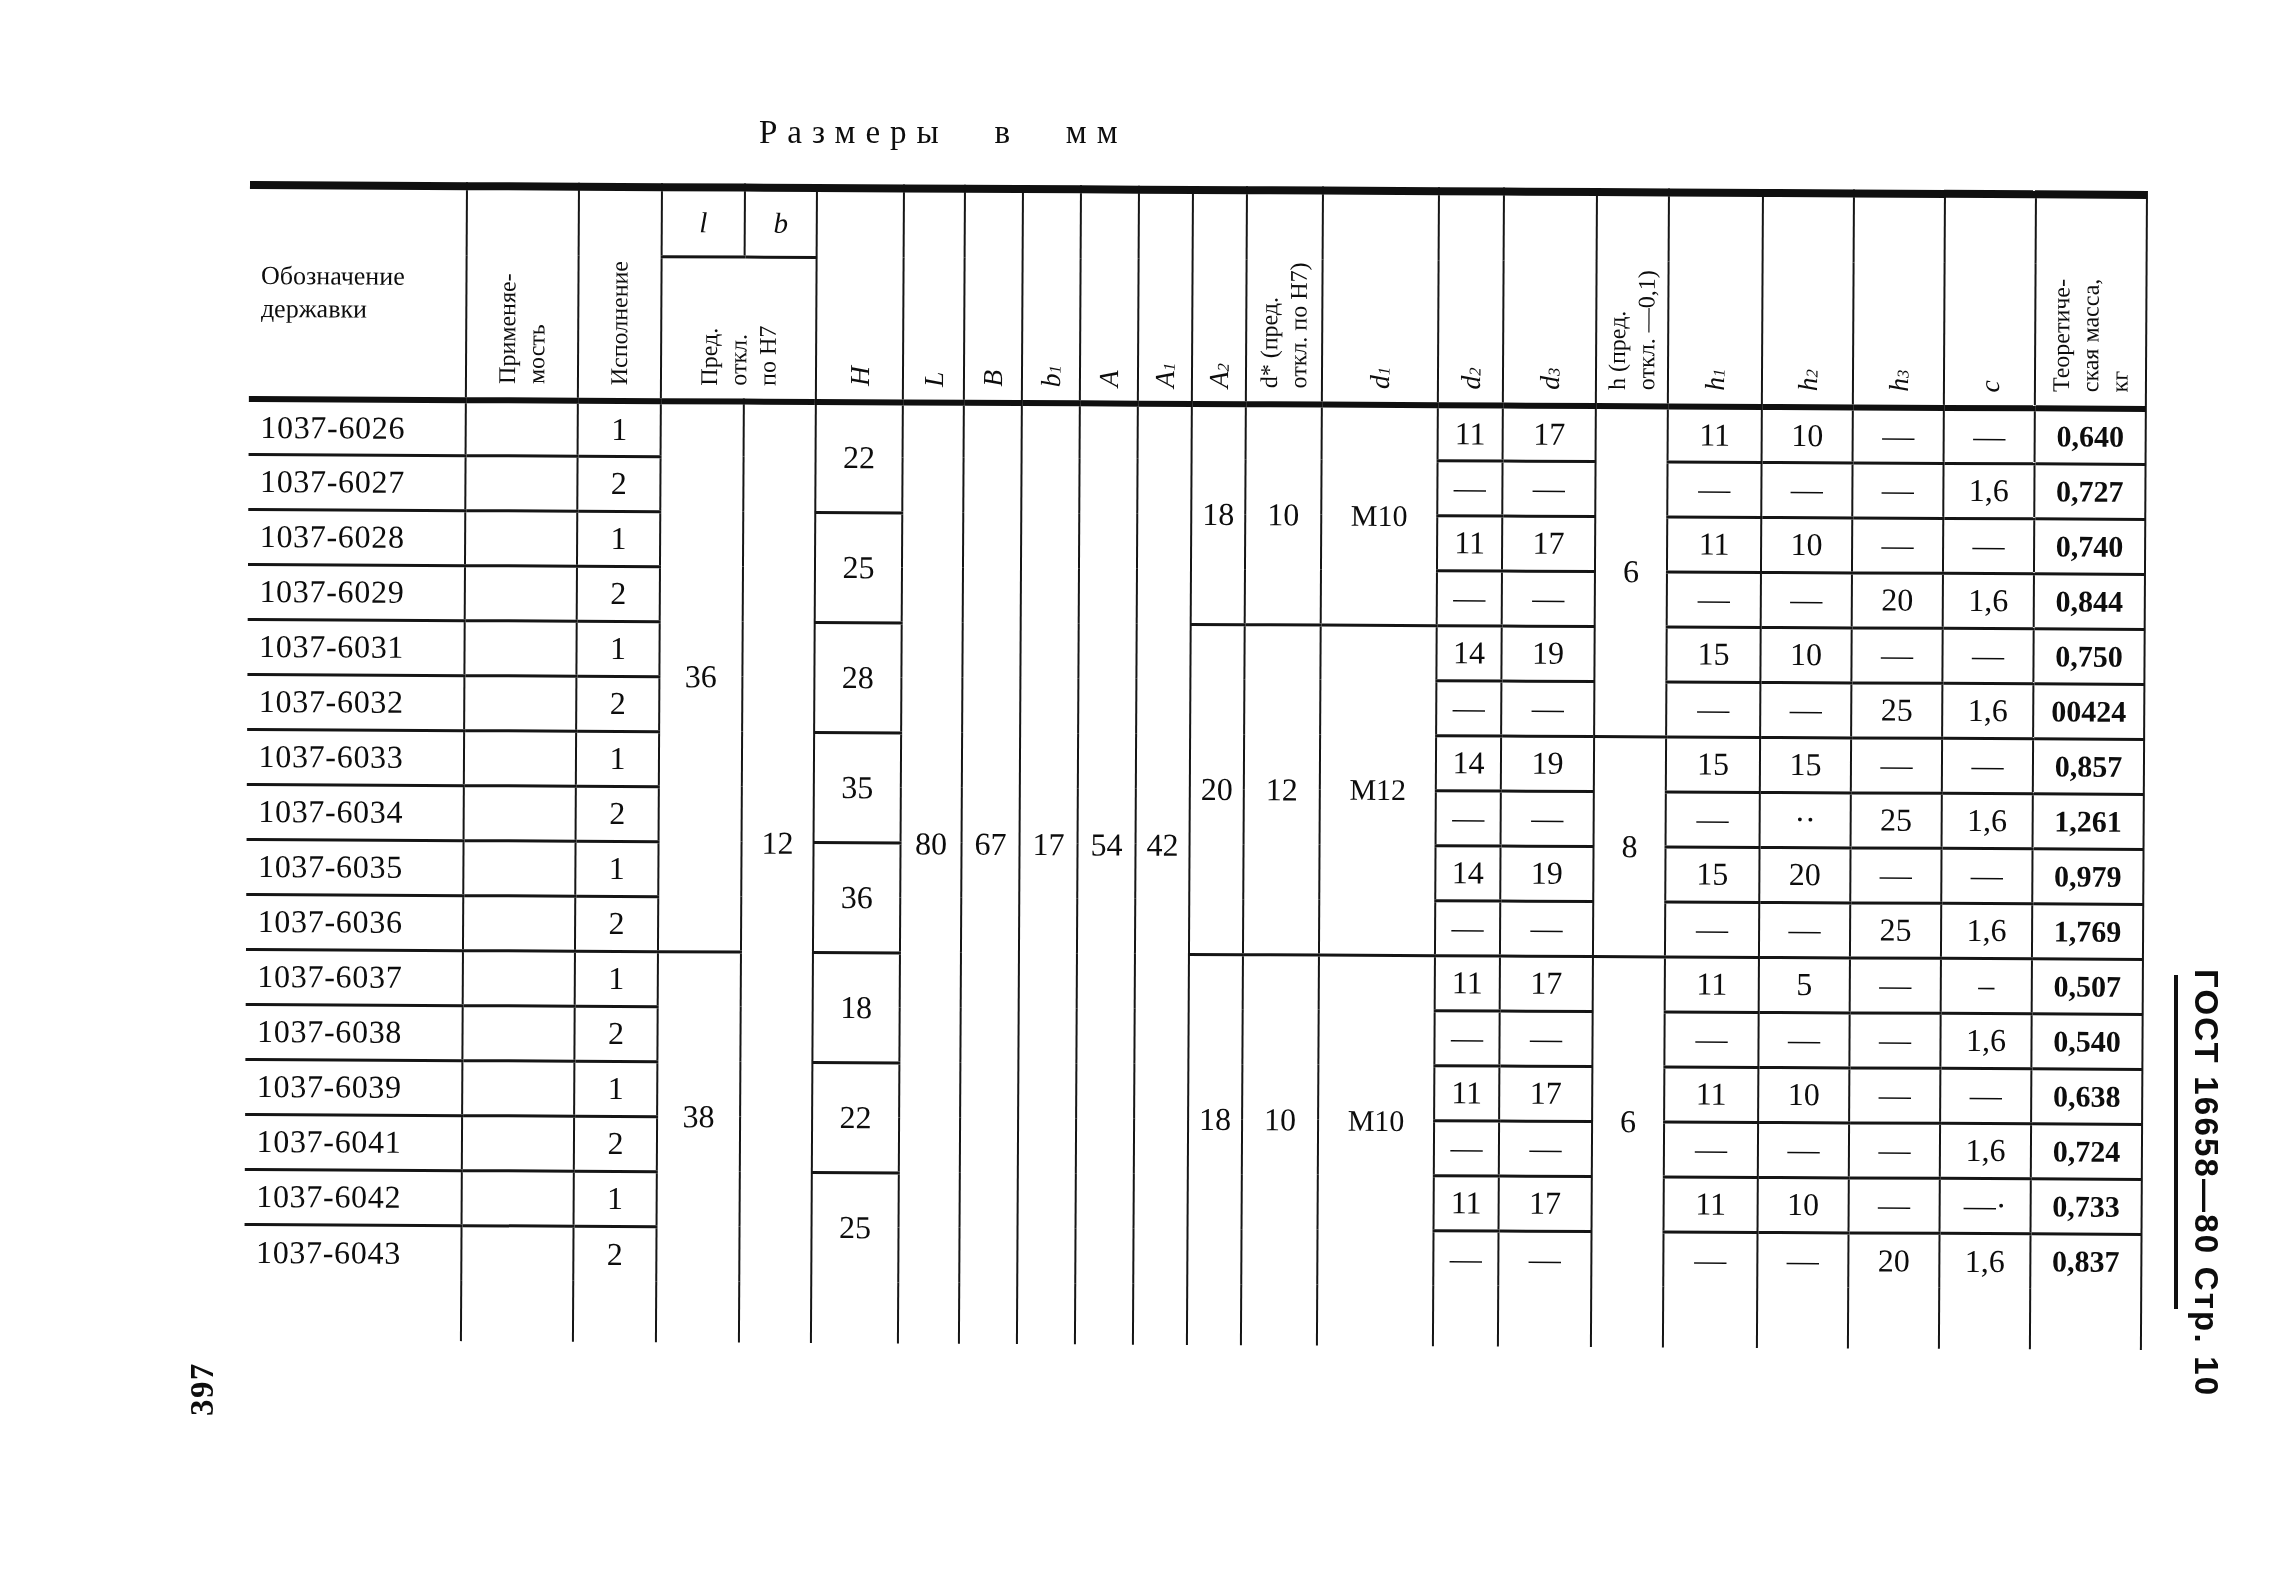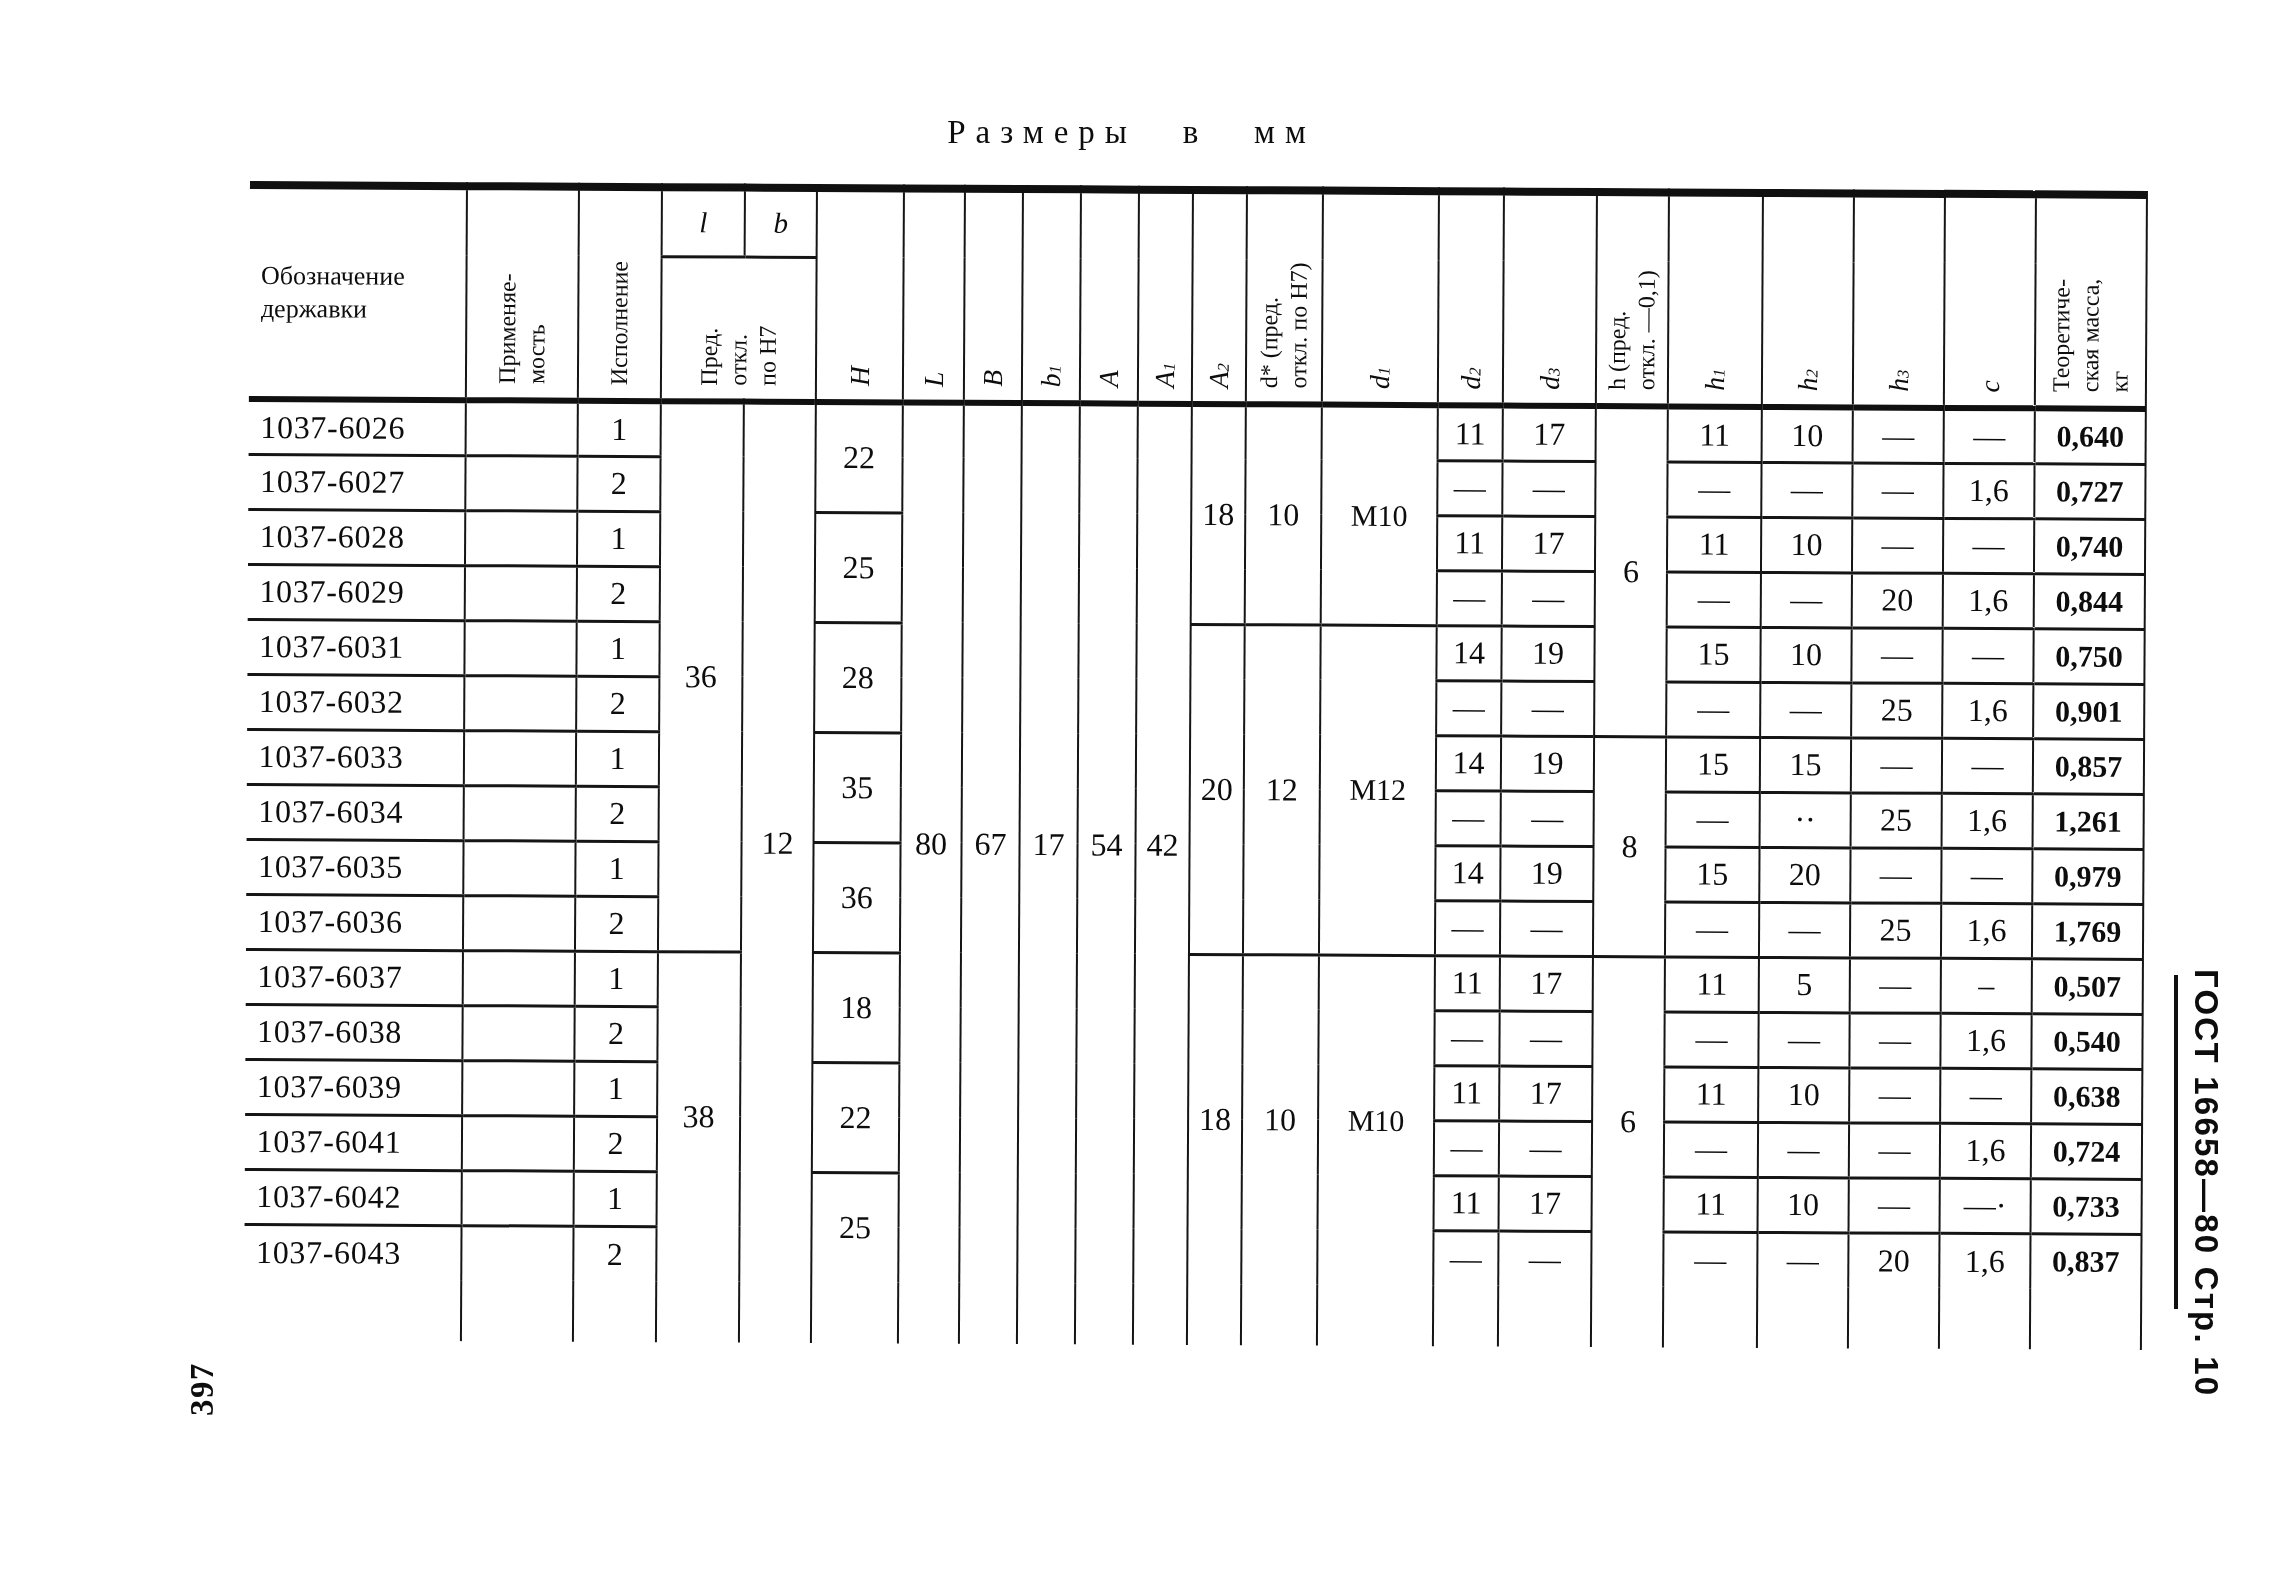--- a/index.html
+++ b/index.html
@@ -1,18 +1,18 @@
 <!DOCTYPE html>
 <html style="font-size:11.6px"><head>
 <meta charset="utf-8">
 <style>
   html,body{margin:0;padding:0;background:#e8e8e4;}
   #page{position:relative;width:2295px;height:1589px;background:#ffffff;overflow:hidden;
         font-family:"Liberation Serif","DejaVu Serif",serif;color:#0d0d0d;}
-  #title{position:absolute;left:759px;top:114px;width:745px;text-align:center;
+  #title{position:absolute;left:759px;top:114px;width:745px;
          font-size:33px;letter-spacing:10px;word-spacing:27.5px;white-space:nowrap;}
   #tablewrap{position:absolute;left:250px;top:181px;transform:rotate(0.3deg);transform-origin:0 0;}
   table{border-collapse:collapse;table-layout:fixed;width:1898px;border-top:8px solid #101010;}
   col.w0{width:217px}col.w1{width:112px}col.w2{width:83px}col.w3{width:83px}col.w4{width:72px}
   col.w5{width:87px}col.w6{width:61px}col.w7{width:58px}col.w8{width:58px}col.w9{width:58px}
   col.w10{width:54px}col.w11{width:54px}col.w12{width:76px}col.w13{width:116px}col.w14{width:65px}
   col.w15{width:93px}col.w16{width:72px}col.w17{width:94px}col.w18{width:91px}col.w19{width:91px}
   col.w20{width:91px}col.w21{width:111px}
   th,td{border-left:2.9px solid #151515;border-right:2.9px solid #151515;padding:0;
         text-align:center;vertical-align:middle;font-weight:normal;}
@@ -192,21 +192,21 @@
       <tr>
         <td class="c-des">1037-6032</td>
         <td class="c-app"></td>
         <td class="c-exe">2</td>
         <td class="c-d2">—</td>
         <td class="c-d3">—</td>
         <td class="c-h1">—</td>
         <td class="c-h2">—</td>
         <td class="c-h3">25</td>
         <td class="c-c">1,6</td>
-        <td class="c-m">0,901</td>
+        <td class="c-m">00424</td>
       </tr>
       <tr>
         <td class="c-des">1037-6033</td>
         <td class="c-app"></td>
         <td class="c-exe">1</td>
         <td class="c-H" rowspan="2">35</td>
         <td class="c-d2">14</td>
         <td class="c-d3">19</td>
         <td class="c-h" rowspan="4">8</td>
         <td class="c-h1">15</td>

